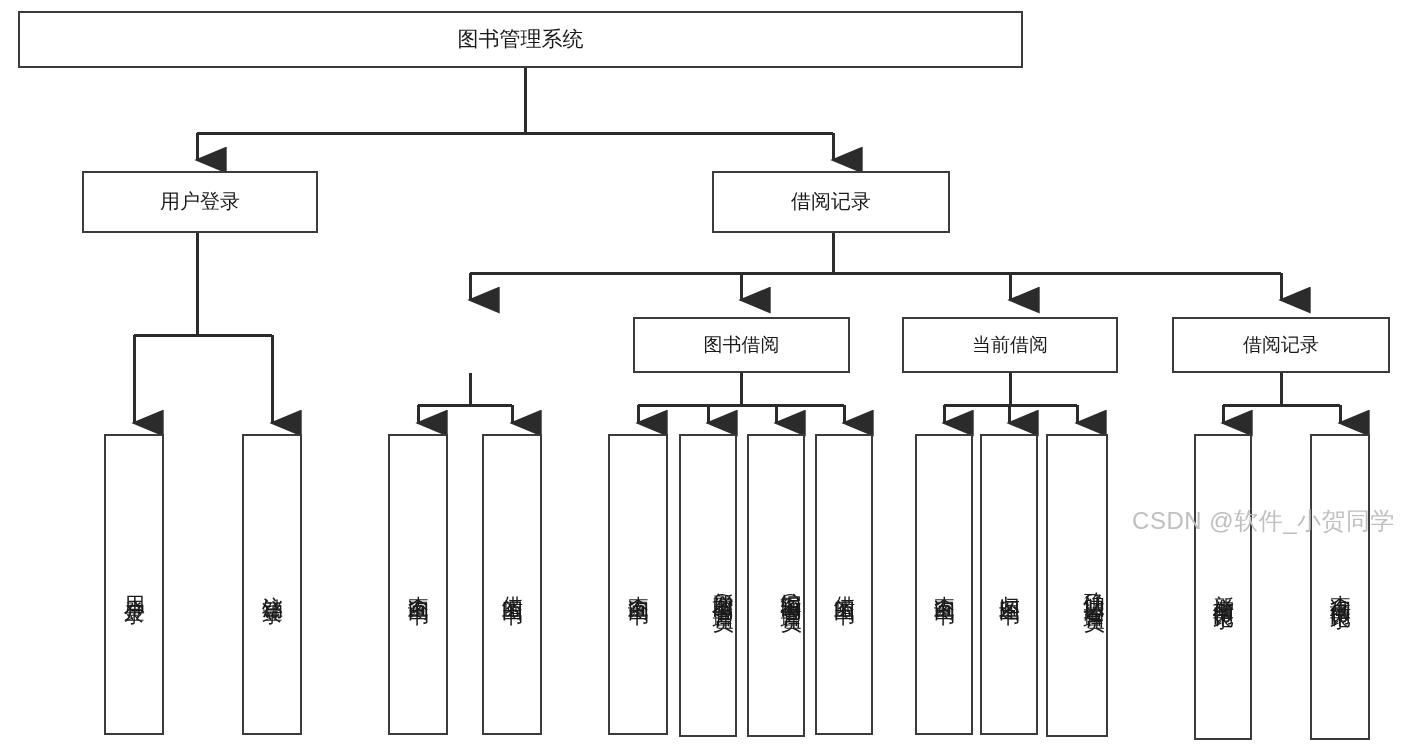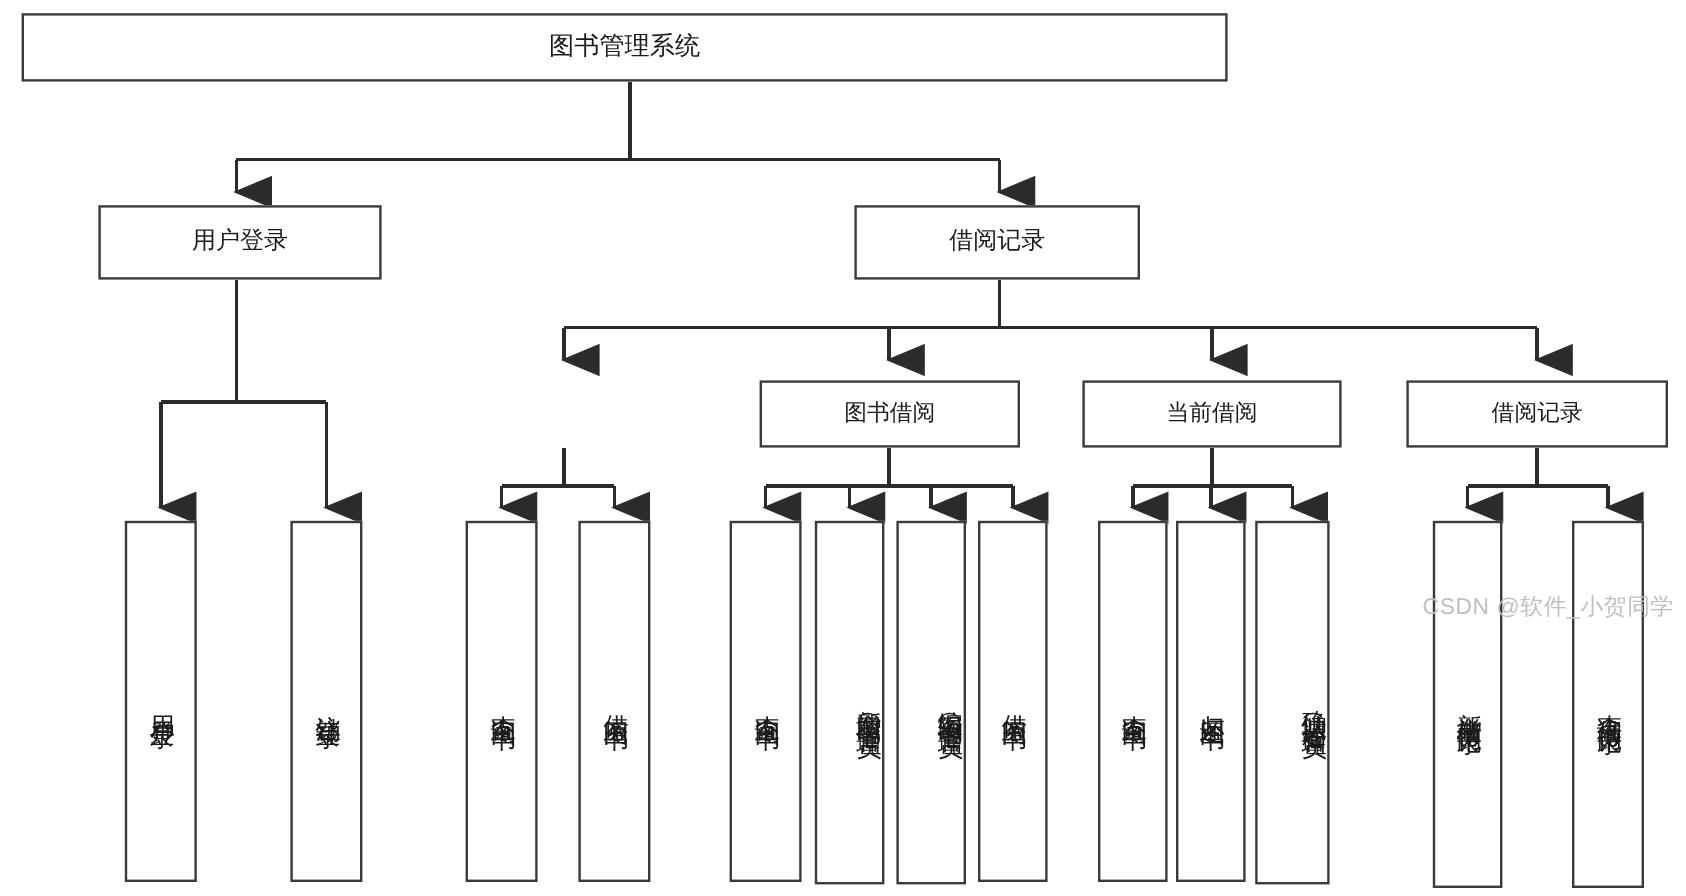--- a/index.html
+++ b/index.html
@@ -40,22 +40,22 @@
     align-items:flex-start;
     justify-content:center;
     padding-top:6px;
     letter-spacing:3px;
     white-space:nowrap;
   }
   .node.leaf.midstart{align-items:center;padding-top:0;}
 
   .watermark{
     position:absolute;
-    right:10px;bottom:24px;
-    font-size:19px;
+    right:10px;bottom:6px;
+    font-size:24px;
     color:#bfbfbf;
     white-space:nowrap;
     letter-spacing:0.5px;
   }
 </style>
 </head>
 <body>
 
 <div id="canvas">
 

